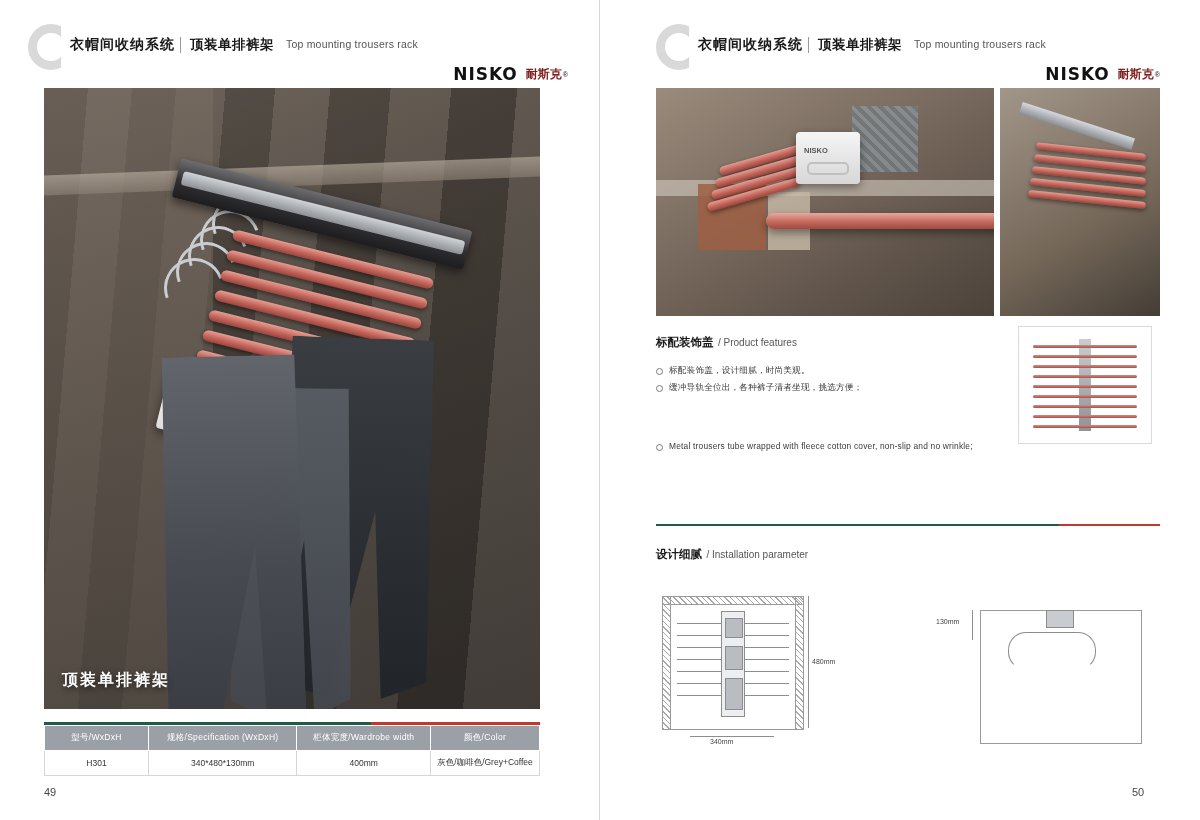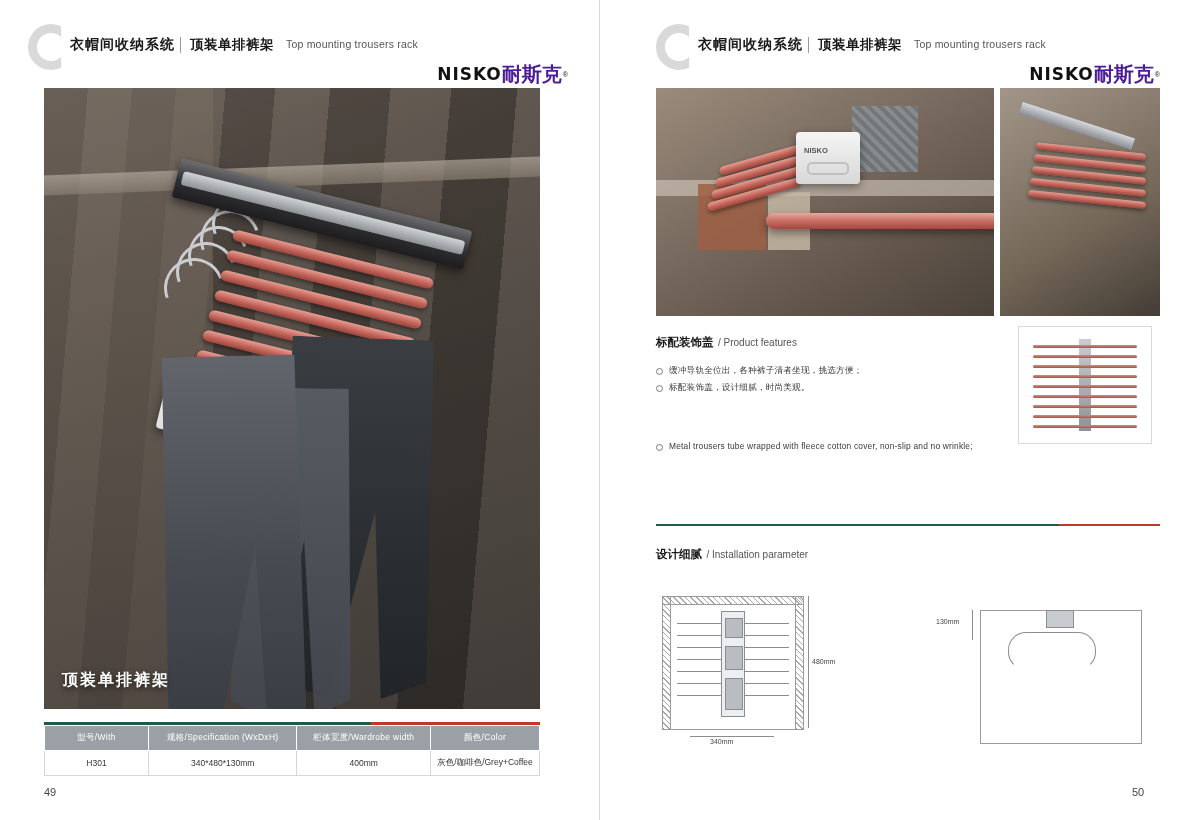--- a/index.html
+++ b/index.html
@@ -25,21 +25,21 @@
   }
   .hdr .zh{
     position:absolute;left:42px;top:12px;font-size:14px;letter-spacing:1px;color:#1a1a1a;font-weight:bold;
   }
   .hdr .bar{position:absolute;top:13px;width:1px;height:16px;background:#9a9a9a;}
   .hdr .zh2{position:absolute;top:12px;font-size:13.5px;color:#1a1a1a;font-weight:bold;letter-spacing:.5px;}
   .hdr .en{position:absolute;top:14px;font-size:10.5px;color:#555;letter-spacing:.2px;}
 
   .logo{position:absolute;top:40px;height:20px;display:flex;align-items:center;}
   .logo .n{font-size:17px;font-weight:bold;color:#111;letter-spacing:1px;font-family:"DejaVu Sans",sans-serif;}
-  .logo .cn{font-size:20px;font-weight:bold;color:#4c1d95;margin-left:0;letter-spacing:0px;}
+  .logo .cn{font-size:12px;font-weight:bold;color:#7f1d1d;margin-left:8px;letter-spacing:0px;}
   .logo .reg{font-size:7px;vertical-align:super;color:#111;margin-left:1px;}
 
   
   .hero{
     position:absolute;left:44px;top:88px;width:496px;height:621px;
     background:linear-gradient(160deg,#6b6159 0%,#5a5149 25%,#4a433d 60%,#3b3632 100%);
     overflow:hidden;
   }
   .hero .wood{
     position:absolute;inset:0;
@@ -258,21 +258,21 @@
     </div>
 
     <div class="tbl">
       <div class="accent">
         <div class="g"></div>
         <div class="r"></div>
       </div>
       <table>
         <thead>
           <tr>
-            <th style="width:21%">型号/With</th>
+            <th style="width:21%">型号/WxDxH</th>
             <th style="width:30%">规格/Specification (WxDxH)</th>
             <th style="width:27%">柜体宽度/Wardrobe width</th>
             <th style="width:22%">颜色/Color</th>
           </tr>
         </thead>
         <tbody>
           <tr>
             <td>H301</td>
             <td>340*480*130mm</td>
             <td>400mm</td>
@@ -329,22 +329,22 @@
     <div class="tube" style="left:28px;top:108px;width:118px;transform:rotate(6deg);"></div>
   </div>
 </div>
 
 <div class="sec" style="left:656px;top:332px;width:330px;">
   <div>
     <span class="ttl-zh">标配装饰盖</span>
     <span class="ttl-en">/ Product features</span>
   </div>
   <ul class="bullets" style="margin-top:12px;">
+    <li>标配装饰盖，设计细腻，时尚美观。</li>
     <li>缓冲导轨全位出，各种裤子清者坐现，挑选方便；</li>
-    <li>标配装饰盖，设计细腻，时尚美观。</li>
   </ul>
   <ul class="bullets en" style="margin-top:42px;width:340px;">
     <li>Metal trousers tube wrapped with fleece cotton cover, non-slip and no wrinkle;</li>
   </ul>
 </div>
 
 <div class="diagbox">
   <div class="spine"></div>
   <div class="dt" style="left:14px;top:18px;width:104px;"></div>
   <div class="dt" style="left:14px;top:28px;width:104px;"></div>

